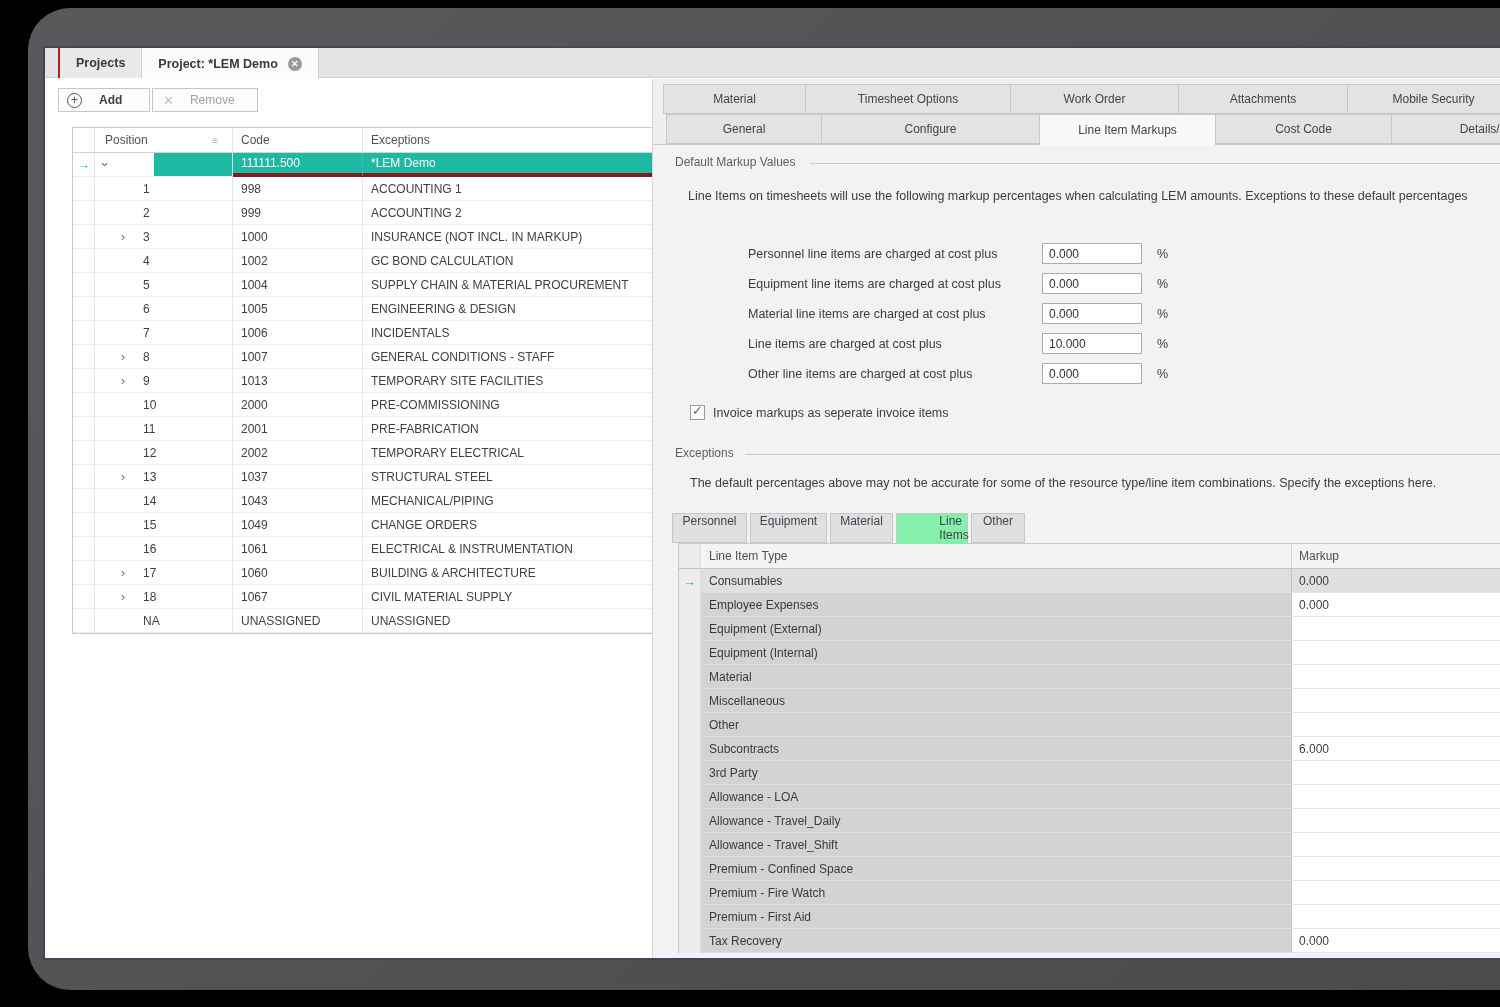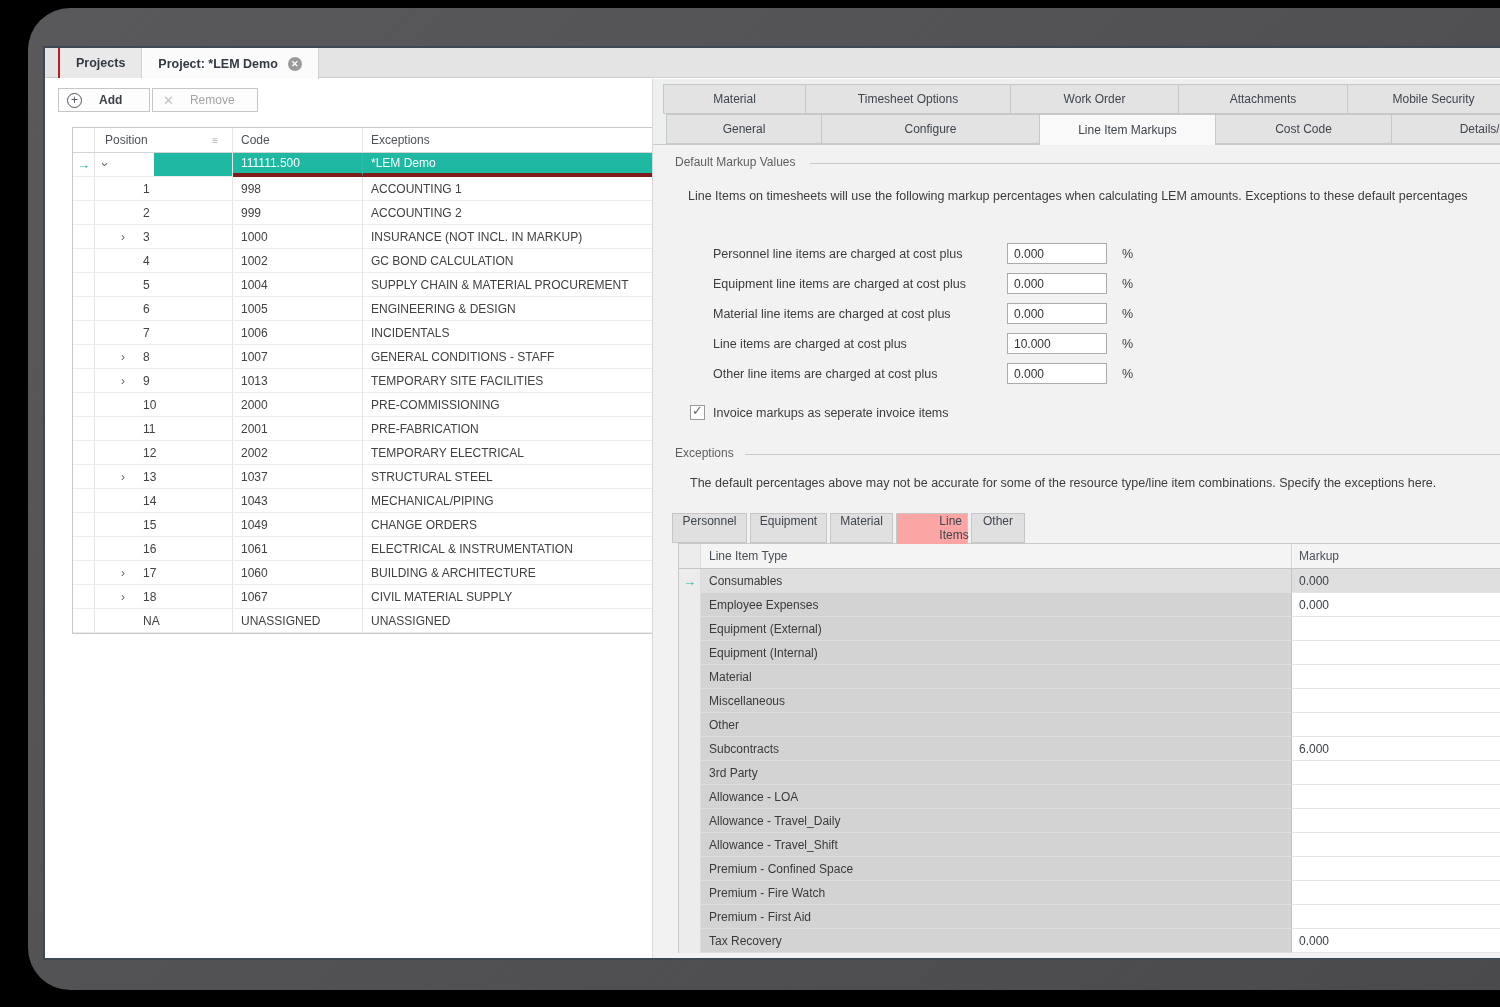--- a/index.html
+++ b/index.html
@@ -78,37 +78,37 @@
   .ptabs1 .ptab:nth-of-type(5){width:172px}
   .ptabs2 .ptab:nth-of-type(1){width:156px} .ptabs2 .ptab:nth-of-type(2){width:218px}
   .ptabs2 .ptab:nth-of-type(3){width:176px} .ptabs2 .ptab:nth-of-type(4){width:176px}
   .ptabs2 .ptab:nth-of-type(5){width:185px}
 
   .section-label { position:absolute; font-size:12px; color:#5f5f5f; white-space:nowrap; }
   .rule { position:absolute; height:1px; background:#c9c9c9; right:10px; }
   .para { position:absolute; font-size:12.5px; color:#3c3c3c; white-space:nowrap; }
 
   .fields { position:absolute; left:60px; top:163px; }
-  .field { display:flex; align-items:center; height:21px; margin-bottom:9px; }
+  .field { display:flex; align-items:center; height:21px; margin-bottom:9px;margin-left:35px; }
   .field.gap { margin-top:7px; }
   .field label { width:294px; font-size:12.5px; color:#3c3c3c; }
   .field .input { width:100px; height:21px; background:#fff; border:1px solid #ababab;
                   font-size:12px; color:#333; padding:3px 0 0 6px; }
   .field .unit { margin-left:15px; font-size:12.5px; color:#3c3c3c; }
 
   .checkrow { position:absolute; left:37px; top:325px; display:flex; align-items:center; }
   .checkbox { width:15px; height:15px; background:#fff; border:1px solid #9a9a9a;
               position:relative; }
   .checkbox .mark { position:absolute; left:1px; top:-3px; font-size:13px; color:#5d6670; }
   .checkrow span.lbl { margin-left:8px; font-size:12.5px; color:#3c3c3c; }
 
   .subtabs { position:absolute; left:19px; top:433px; display:flex; z-index:2; }
   .stab { height:30px; margin-right:3px; display:flex; justify-content:center;
           font-size:12px; color:#3e454e; background:#e0e0e0; border:1px solid #c6c6c6; }
-  .stab.active { background:#fca5a5; height:31px; border-bottom:none;padding-left:44px; }
+  .stab.active { background:#86efac; height:31px; border-bottom:none;padding-left:44px; }
   .subtabs .stab:nth-of-type(1){width:75px} .subtabs .stab:nth-of-type(2){width:77px}
   .subtabs .stab:nth-of-type(3){width:63px} .subtabs .stab:nth-of-type(4){width:72px}
   .subtabs .stab:nth-of-type(5){width:54px}
 
   .etable { position:absolute; left:25px; top:463px; right:-25px; height:410px;
             border:1px solid #c9c9c9; border-right:none; background:#fff; font-size:12px; }
   .erow { display:grid; grid-template-columns:22px 591px 1fr; height:24px; }
   .erow.h { height:25px; }
   .ec { display:flex; align-items:center; overflow:hidden; white-space:nowrap; }
   .erow.h .ec { background:#f4f4f4; color:#4a4f57; border-bottom:1px solid #c4c4c4; }

